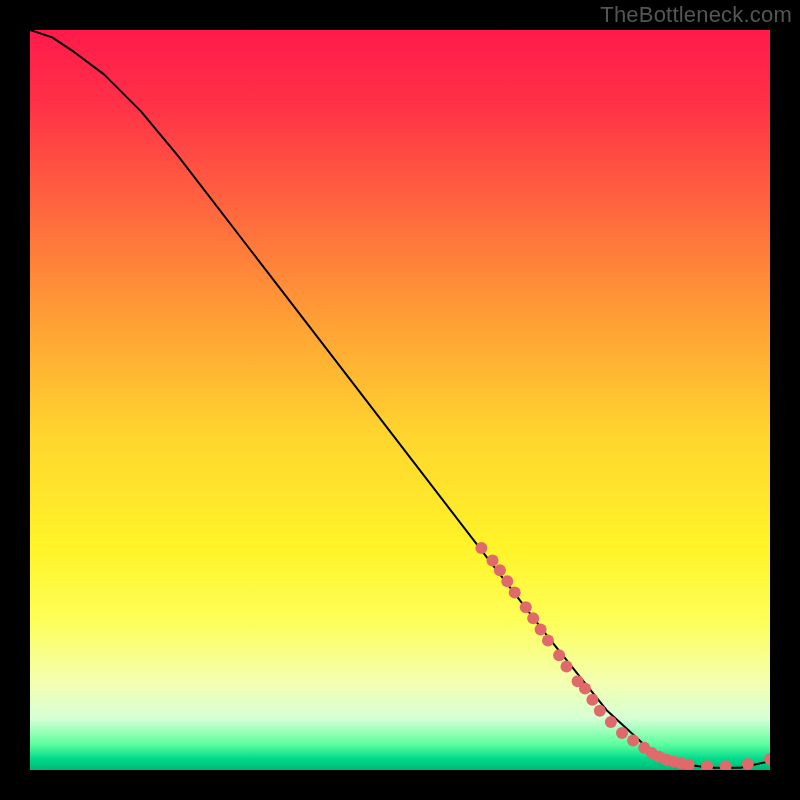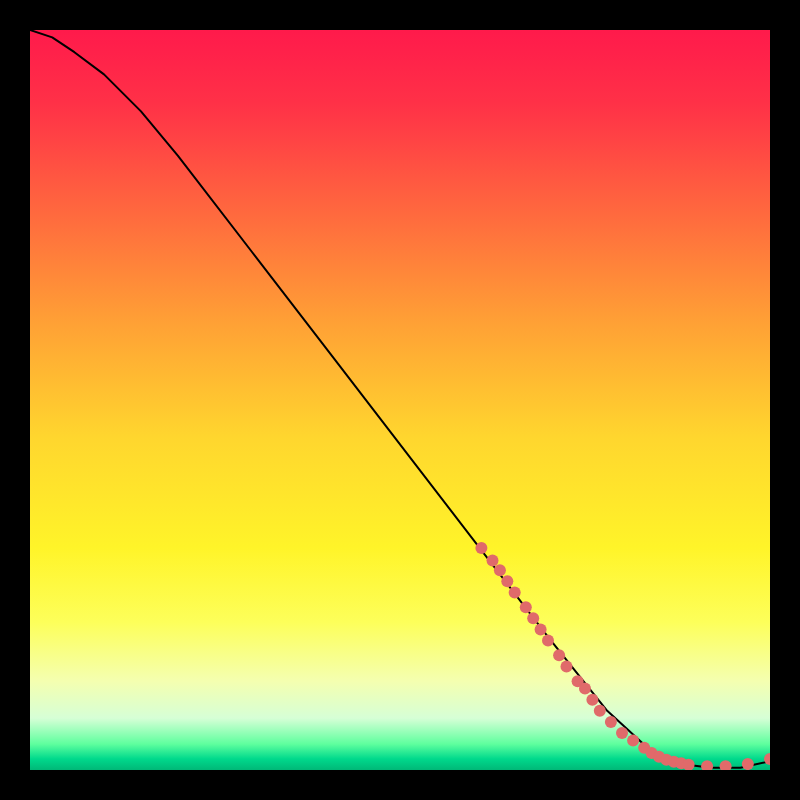--- a/index.html
+++ b/index.html
@@ -35,20 +35,21 @@
     height: 740px;
   }
   svg {
     display: block;
   }
 </style>
 </head>
 <body>
 
 <div class="frame">
+  <div class="watermark">TheBottleneck.com</div>
 
   <div class="plot">
     <svg id="chart-svg" width="740" height="740" viewBox="0 0 740 740">
         <defs>
           <linearGradient id="bg-grad" x1="0" y1="0" x2="0" y2="1">
             <stop offset="0%" stop-color="#ff1a4b"></stop>
             <stop offset="10%" stop-color="#ff3147"></stop>
             <stop offset="25%" stop-color="#ff6a3e"></stop>
             <stop offset="40%" stop-color="#ffa235"></stop>
             <stop offset="55.00000000000001%" stop-color="#ffd62e"></stop>

